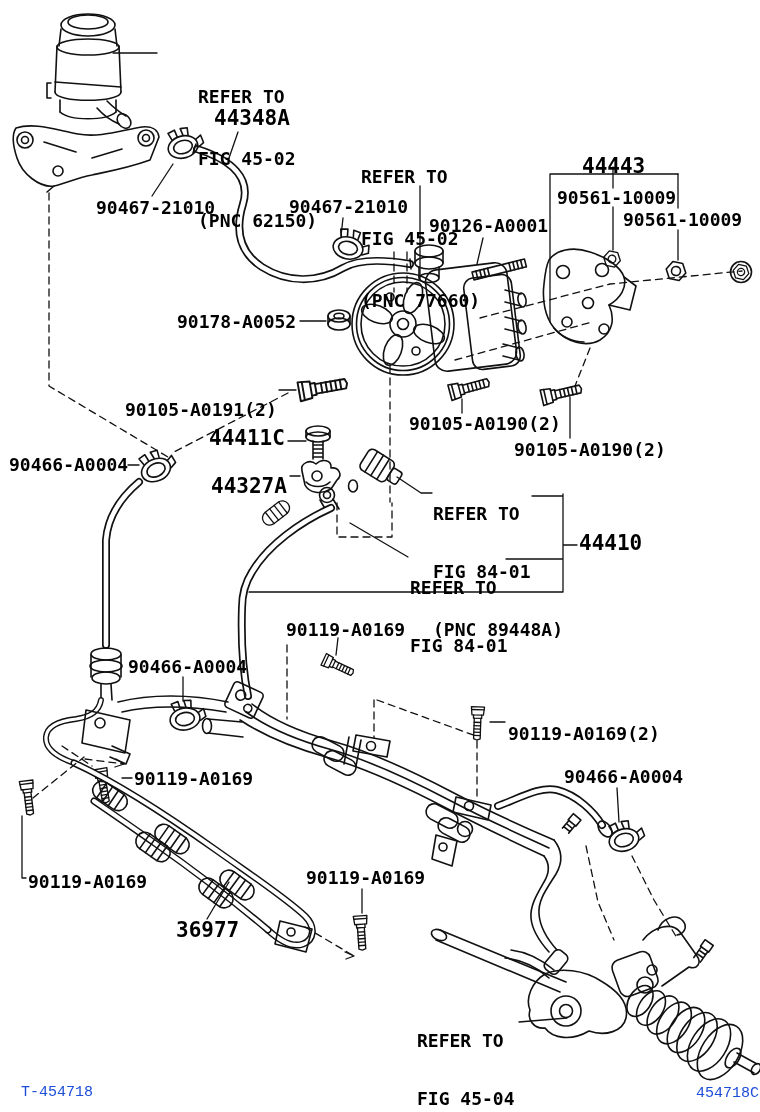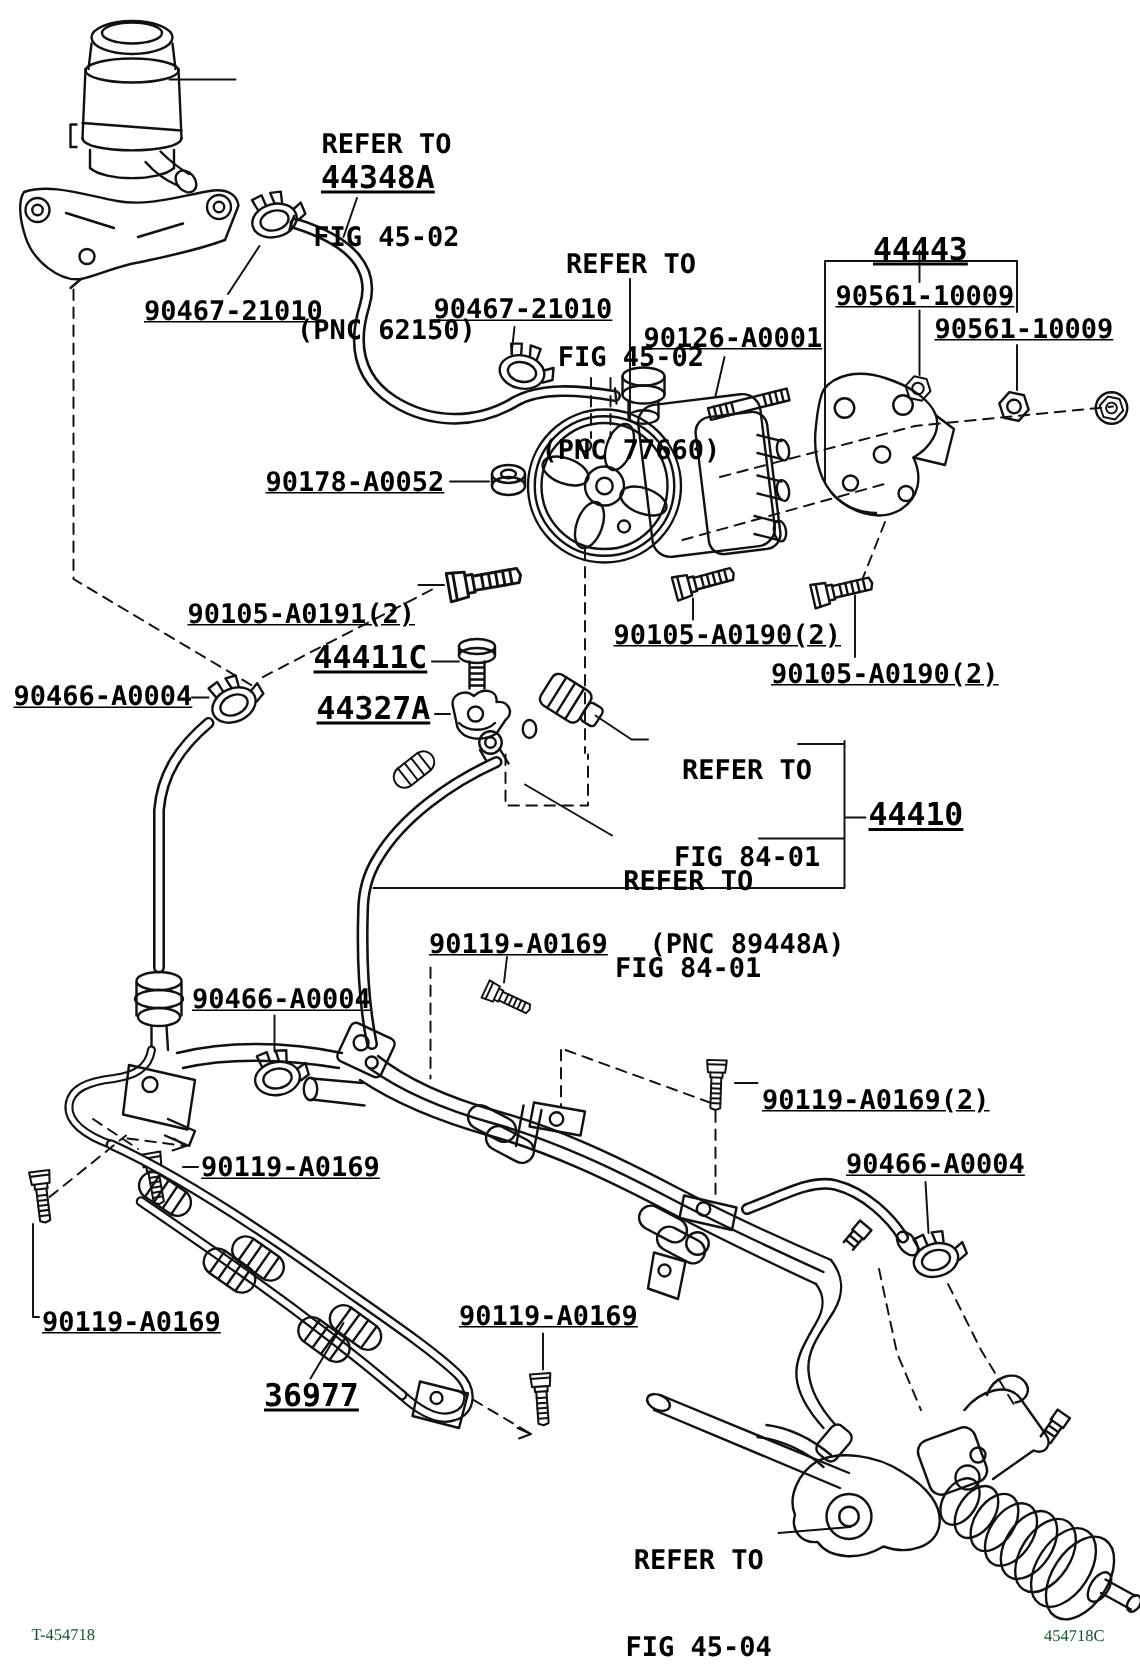--- a/index.html
+++ b/index.html
@@ -1,24 +1,24 @@
 <!DOCTYPE html>
 <html><head>
 <meta charset="utf-8">
 <style>
   html,body{margin:0;padding:0;background:#fff;}
   #stage{position:relative;width:760px;height:1112px;background:#fff;overflow:hidden;
          font-family:"DejaVu Sans Mono","Liberation Mono",monospace;color:#000;}
   #stage svg{position:absolute;left:0;top:0;}
-  .lbl{position:absolute;font-weight:700;font-size:18px;line-height:20px;white-space:pre;color:#000;text-decoration:underline;}
+  .lbl{position:absolute;font-weight:700;font-size:18px;line-height:20px;white-space:pre;color:#000;}
   .lbl-big{font-size:21px;}
   .ref{position:absolute;font-weight:700;font-size:18px;color:#000;white-space:pre;}
-  .ref div{line-height:20px;text-align:center;}
-  .code{position:absolute;font-family:Liberation Serif, serif;
-        font-weight:400;font-size:11px;color:#14532d;}
+  .ref div{line-height:20px;}
+  .code{position:absolute;font-family:Liberation Mono, monospace;
+        font-weight:400;font-size:15px;color:#1d4ed8;}
 </style>
 </head>
 <body>
 
 <div id="stage">
 
 <svg width="760" height="1112" viewBox="0 0 760 1112">
   <defs>
     <g id="clamp">
       <ellipse rx="15" ry="11"></ellipse>
@@ -339,21 +339,21 @@
   </div>
   <div class="lbl lbl-big" style="left:582px;top:156px;">44443</div>
   <div class="lbl" style="left:557px;top:188px;">90561-10009</div>
   <div class="lbl" style="left:623px;top:210px;">90561-10009</div>
   <div class="lbl" style="left:429px;top:216px;">90126-A0001</div>
   <div class="lbl" style="left:177px;top:312px;">90178-A0052</div>
   <div class="lbl" style="left:125px;top:400px;">90105-A0191(2)</div>
   <div class="lbl" style="left:409px;top:414px;">90105-A0190(2)</div>
   <div class="lbl" style="left:514px;top:440px;">90105-A0190(2)</div>
   <div class="lbl lbl-big" style="left:209px;top:428px;">44411C</div>
-  <div class="lbl lbl-big" style="left:211px;top:462px;">44327A</div>
+  <div class="lbl lbl-big" style="left:211px;top:476px;">44327A</div>
   <div class="lbl" style="left:9px;top:455px;">90466-A0004</div>
   <div class="ref" style="left:433px;top:466px;line-height:19px;">
     <div>REFER TO</div>
     <div>FIG 84-01</div>
     <div>(PNC 89448A)</div>
   </div>
   <div class="ref" style="left:410px;top:540px;line-height:19px;">
     <div>REFER TO</div>
     <div>FIG 84-01</div>
   </div>

